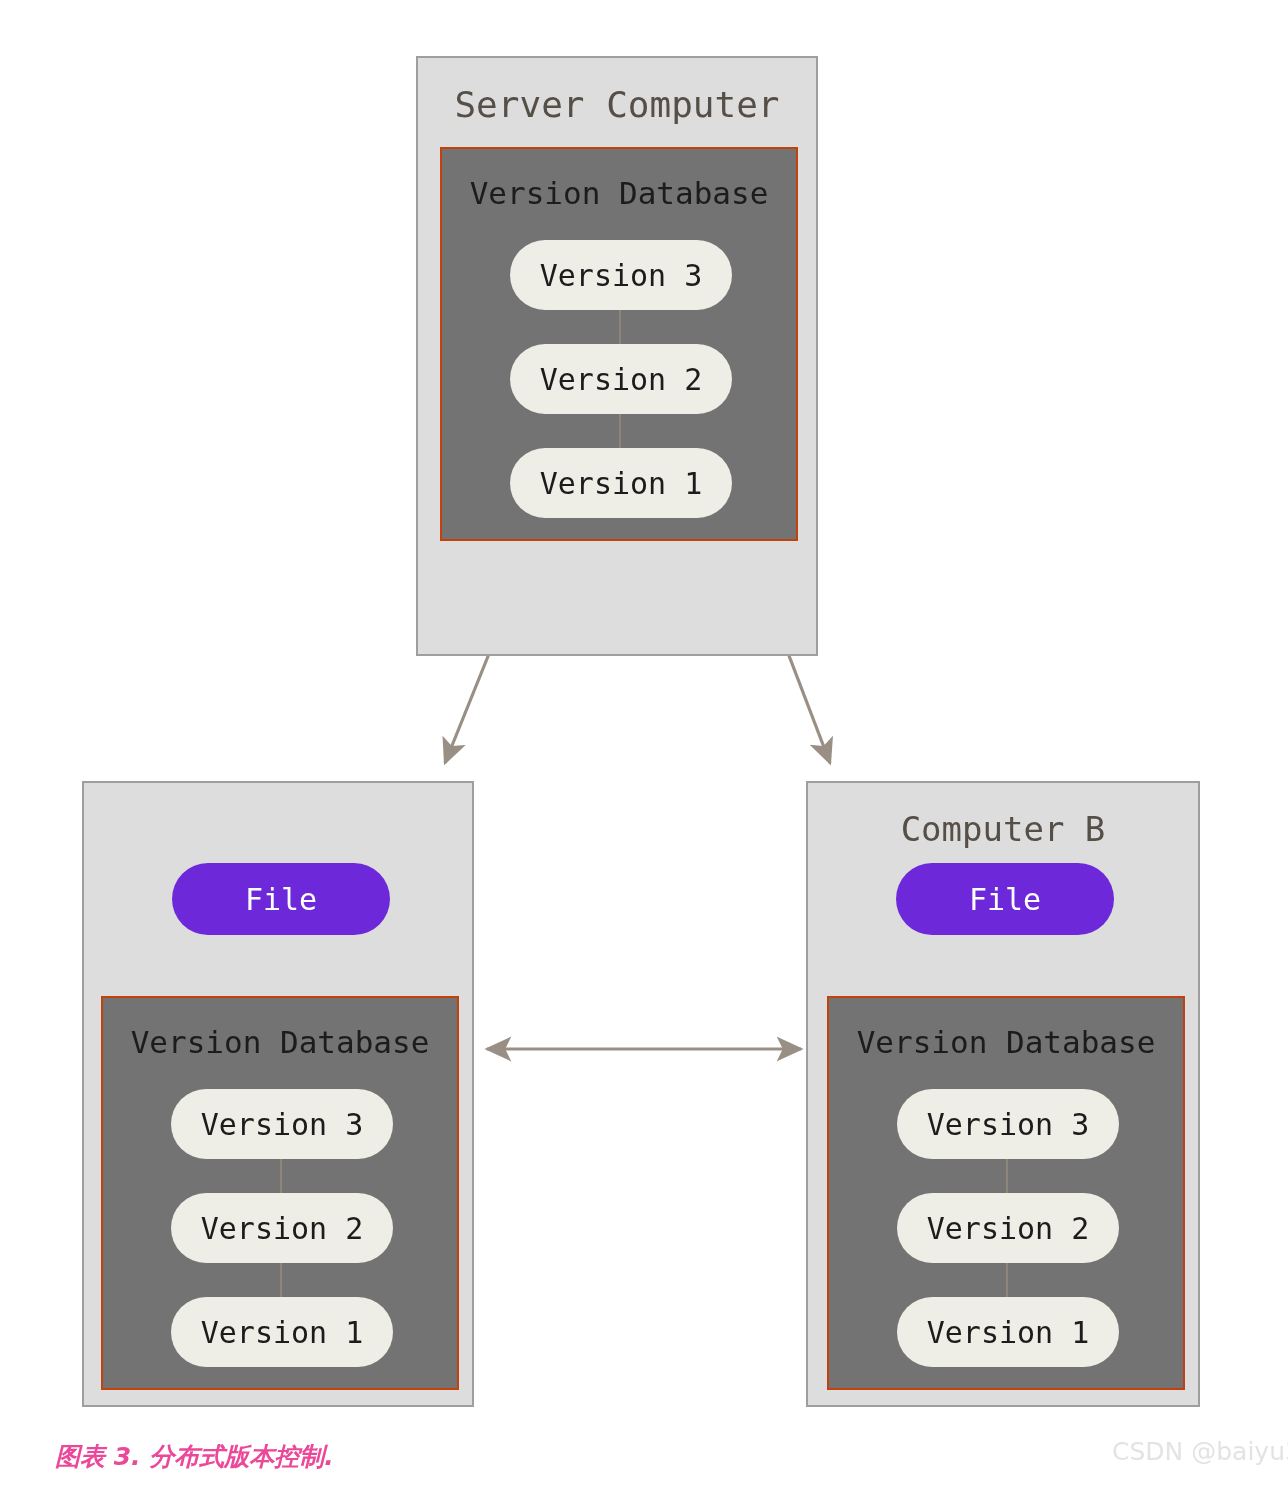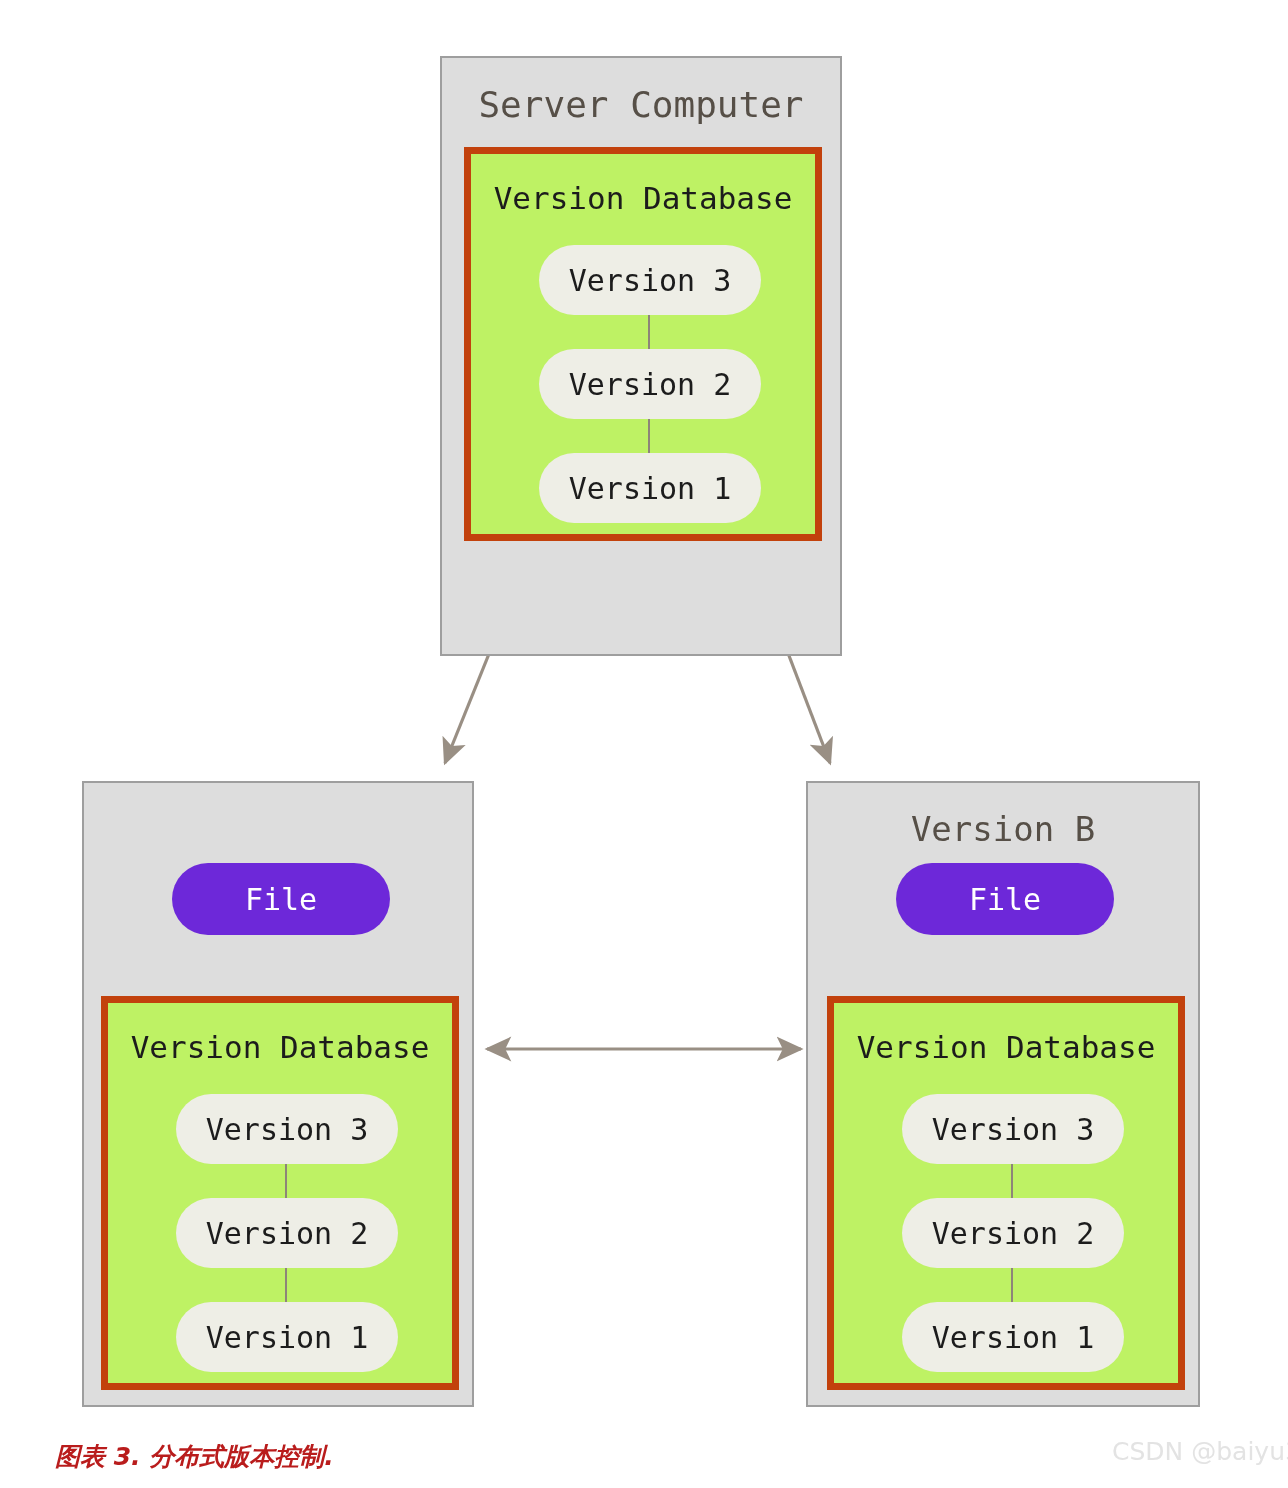--- a/index.html
+++ b/index.html
@@ -34,22 +34,22 @@
     left: 0;
     width: 100%;
     text-align: center;
     color: #564f47;
     font-family: "DejaVu Sans Mono", "Liberation Mono", monospace;
     letter-spacing: 0px;
     white-space: nowrap;
   }
   .inner-box {
     position: absolute;
-    background: #bef264;
-    border: 7px solid #c2410c;
+    background: #737373;
+    border: 2px solid #c2410c;
     box-sizing: border-box;
   }
   .inner-title {
     position: absolute;
     left: 0;
     width: 100%;
     text-align: center;
     color: #1c1c1c;
     white-space: nowrap;
     font-family: "DejaVu Sans Mono", "Liberation Mono", monospace;
@@ -75,21 +75,21 @@
   
   .vconn {
     position: absolute;
     width: 2px;
     background: #8d8579;
   }
 
   
   .caption {
     position: absolute;
-    color: #b91c1c;
+    color: #ec4899;
     font-family: "DejaVu Sans", "Liberation Sans", sans-serif;
     font-style: italic;
     font-weight: 600;
     white-space: nowrap;
   }
   .watermark {
     position: absolute;
     color: #e3e3e3;
     font-family: "DejaVu Sans", "Liberation Sans", sans-serif;
     white-space: nowrap;
@@ -122,21 +122,21 @@
 
     <line x1="757" y1="572" x2="830" y2="763" stroke="#998f84" stroke-width="3.2" marker-start="url(#ah-start)" marker-end="url(#ah)"></line>
 
     <line x1="487" y1="1049" x2="801" y2="1049" stroke="#998f84" stroke-width="3.2" marker-start="url(#ah-start)" marker-end="url(#ah)"></line>
 
     <line x1="278" y1="995" x2="278" y2="938" stroke="#998f84" stroke-width="3.2" marker-end="url(#ah)"></line>
 
     <line x1="1003" y1="995" x2="1003" y2="938" stroke="#998f84" stroke-width="3.2" marker-end="url(#ah)"></line>
   </svg>
 
-  <div class="outer-box" style="left:440px; top:56px; width:402px; height:600px;padding-left:42px;">
+  <div class="outer-box" style="left:416px; top:56px; width:402px; height:600px;padding-left:42px;">
     <div class="box-title" style="top:26px; font-size:36px;">Server Computer</div>
 
     <div class="inner-box" style="left:22px; top:89px; width:358px; height:394px;">
       <div class="inner-title" style="top:26px; font-size:31px;">Version Database</div>
 
       <div class="vconn" style="left:177px; top:160px; height:38px;"></div>
       <div class="vconn" style="left:177px; top:264px; height:38px;"></div>
 
       <div class="pill" style="left:68px; top:91px; width:222px; height:70px; font-size:30px;">
         <span>Version 3</span>
@@ -168,21 +168,21 @@
       <div class="pill" style="left:68px; top:195px; width:222px; height:70px; font-size:30px;">
         <span>Version 2</span>
       </div>
       <div class="pill" style="left:68px; top:299px; width:222px; height:70px; font-size:30px;">
         <span>Version 1</span>
       </div>
     </div>
   </div>
 
   <div class="outer-box" style="left:806px; top:781px; width:394px; height:626px;">
-    <div class="box-title" style="top:26px; font-size:34px;">Version B</div>
+    <div class="box-title" style="top:26px; font-size:34px;">Computer B</div>
 
     <div class="pill file" style="left:88px; top:80px; width:218px; height:72px; font-size:30px;">
       <span>File</span>
     </div>
 
     <div class="inner-box" style="left:19px; top:213px; width:358px; height:394px;">
       <div class="inner-title" style="top:26px; font-size:31px;">Version Database</div>
 
       <div class="vconn" style="left:177px; top:160px; height:38px;"></div>
       <div class="vconn" style="left:177px; top:264px; height:38px;"></div>

